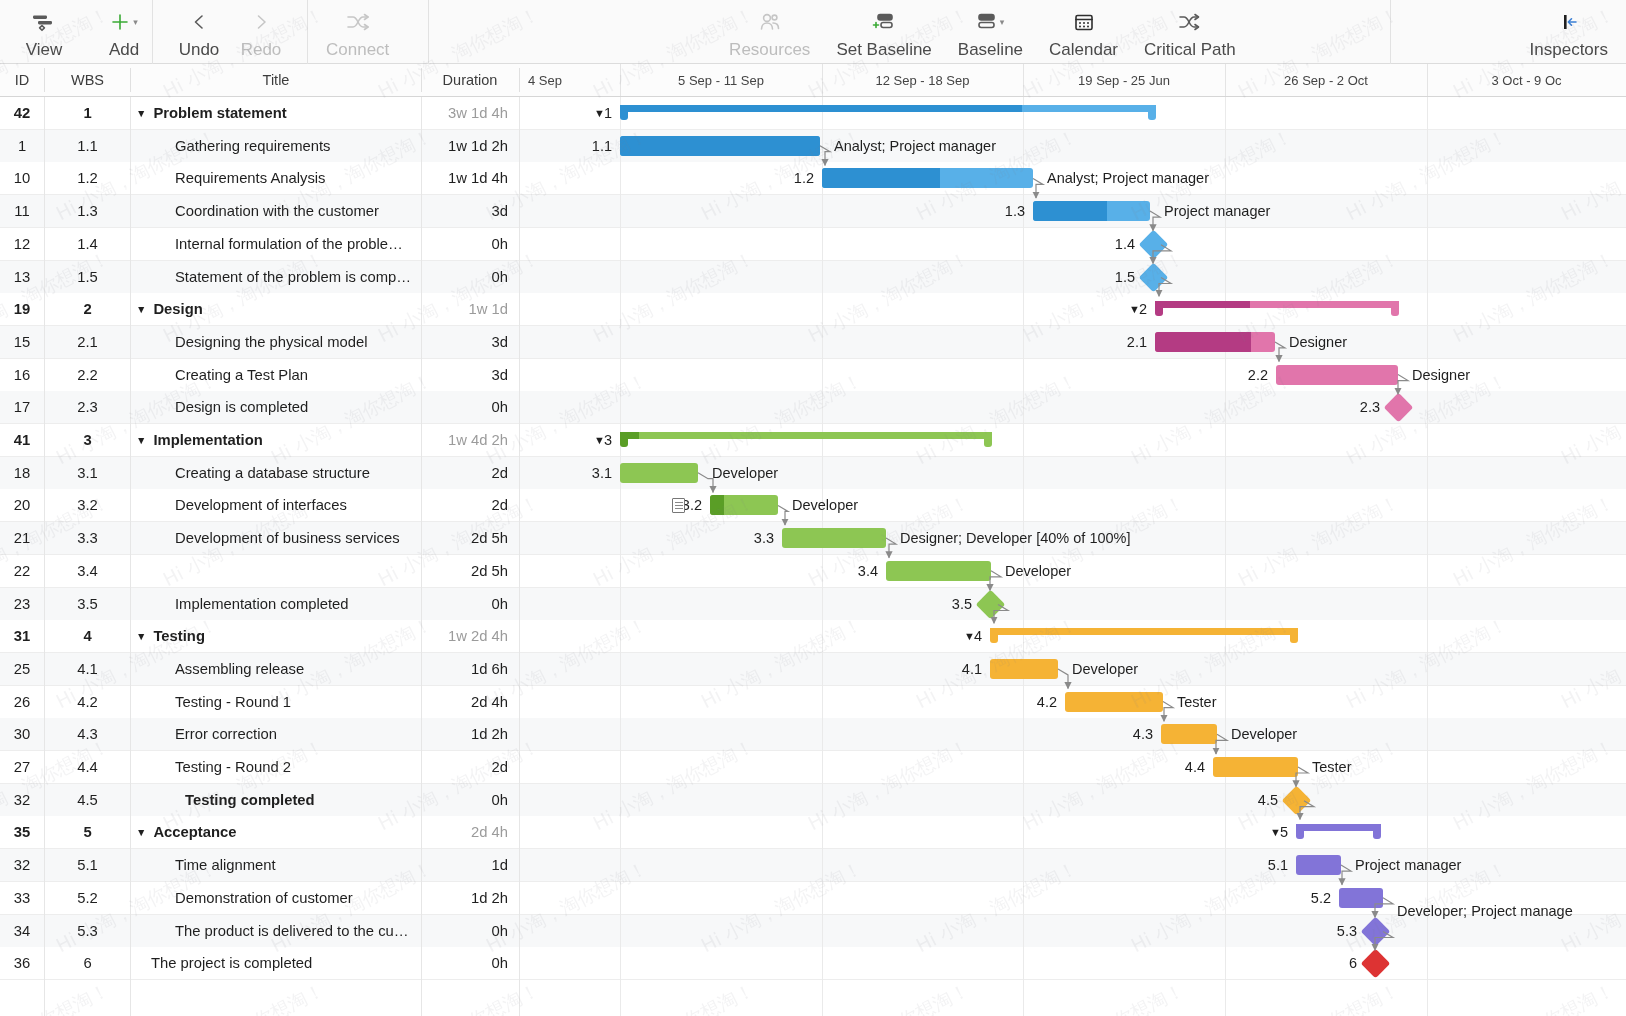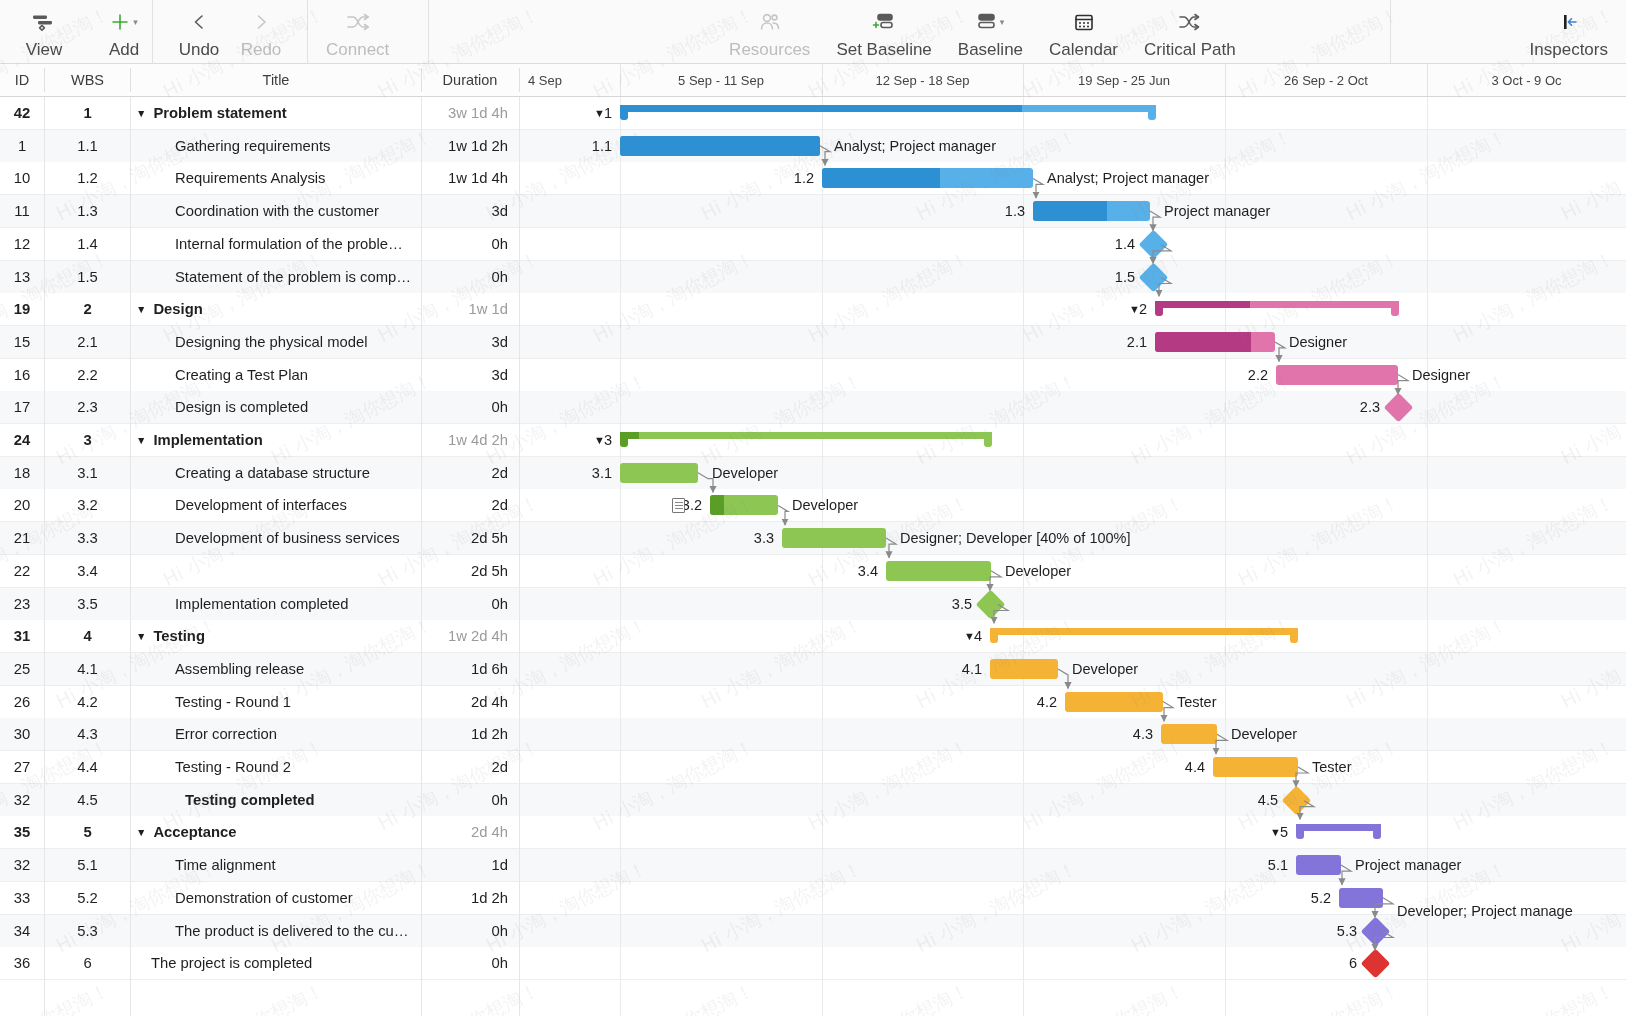--- a/index.html
+++ b/index.html
@@ -341,21 +341,21 @@
         <div class="rline"></div>
       </div>
       <div class="row alt" style="top:294.3px;height:32.7px">
         <div class="cell c-id">17</div>
         <div class="cell c-wbs">2.3</div>
         <div class="cell c-ttl lvl2" style="padding-left: 44px; text-decoration: underline;"><span class="ttx" style="margin-left: 0px;">Design is completed</span></div>
         <div class="cell c-dur">0h</div>
         <div class="rline"></div>
       </div>
       <div class="row plain summary" style="top:327.0px;height:32.7px">
-        <div class="cell c-id">24</div>
+        <div class="cell c-id">41</div>
         <div class="cell c-wbs">3</div>
         <div class="cell c-ttl lvl1" style="padding-left: 5px;"><span class="tri">▼</span><span class="ttx" style="margin-left: 0px;">Implementation</span></div>
         <div class="cell c-dur">1w 4d 2h</div>
         <div class="rline"></div>
       </div>
       <div class="row alt" style="top:359.7px;height:32.7px">
         <div class="cell c-id">18</div>
         <div class="cell c-wbs">3.1</div>
         <div class="cell c-ttl lvl2" style="padding-left: 44px;"><span class="ttx" style="margin-left: 0px;">Creating a database structure</span></div>
         <div class="cell c-dur">2d</div>

